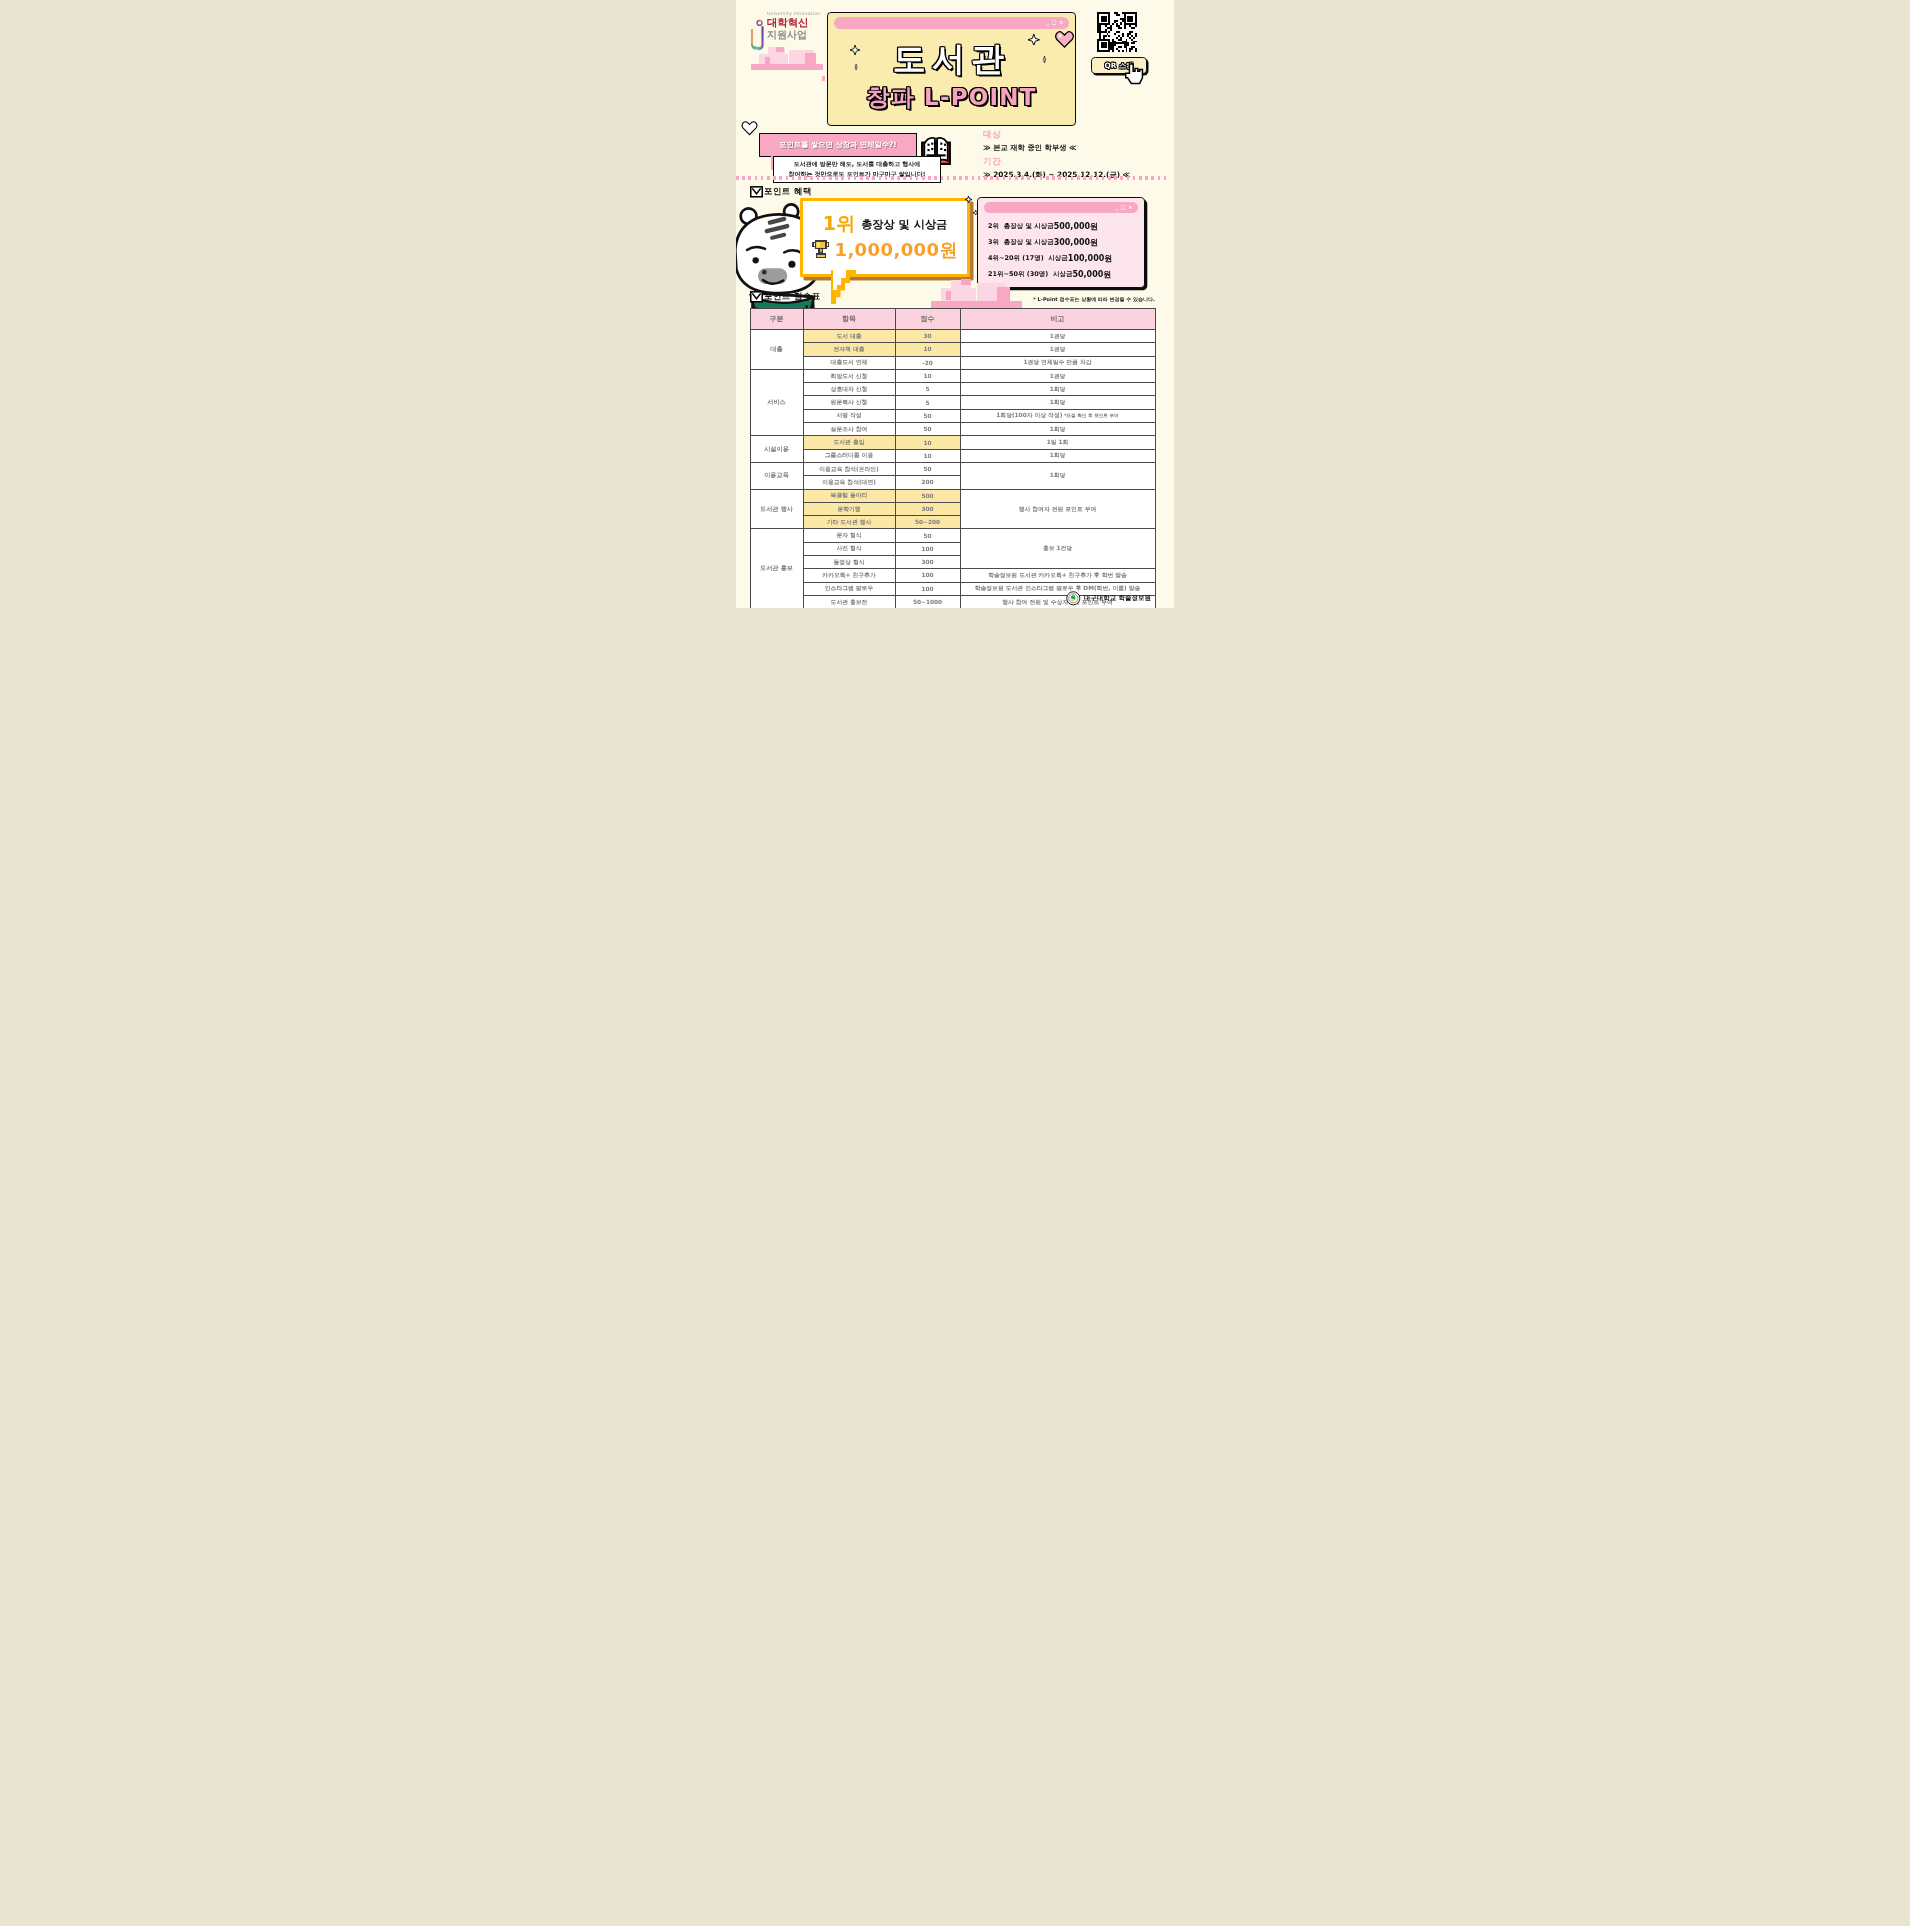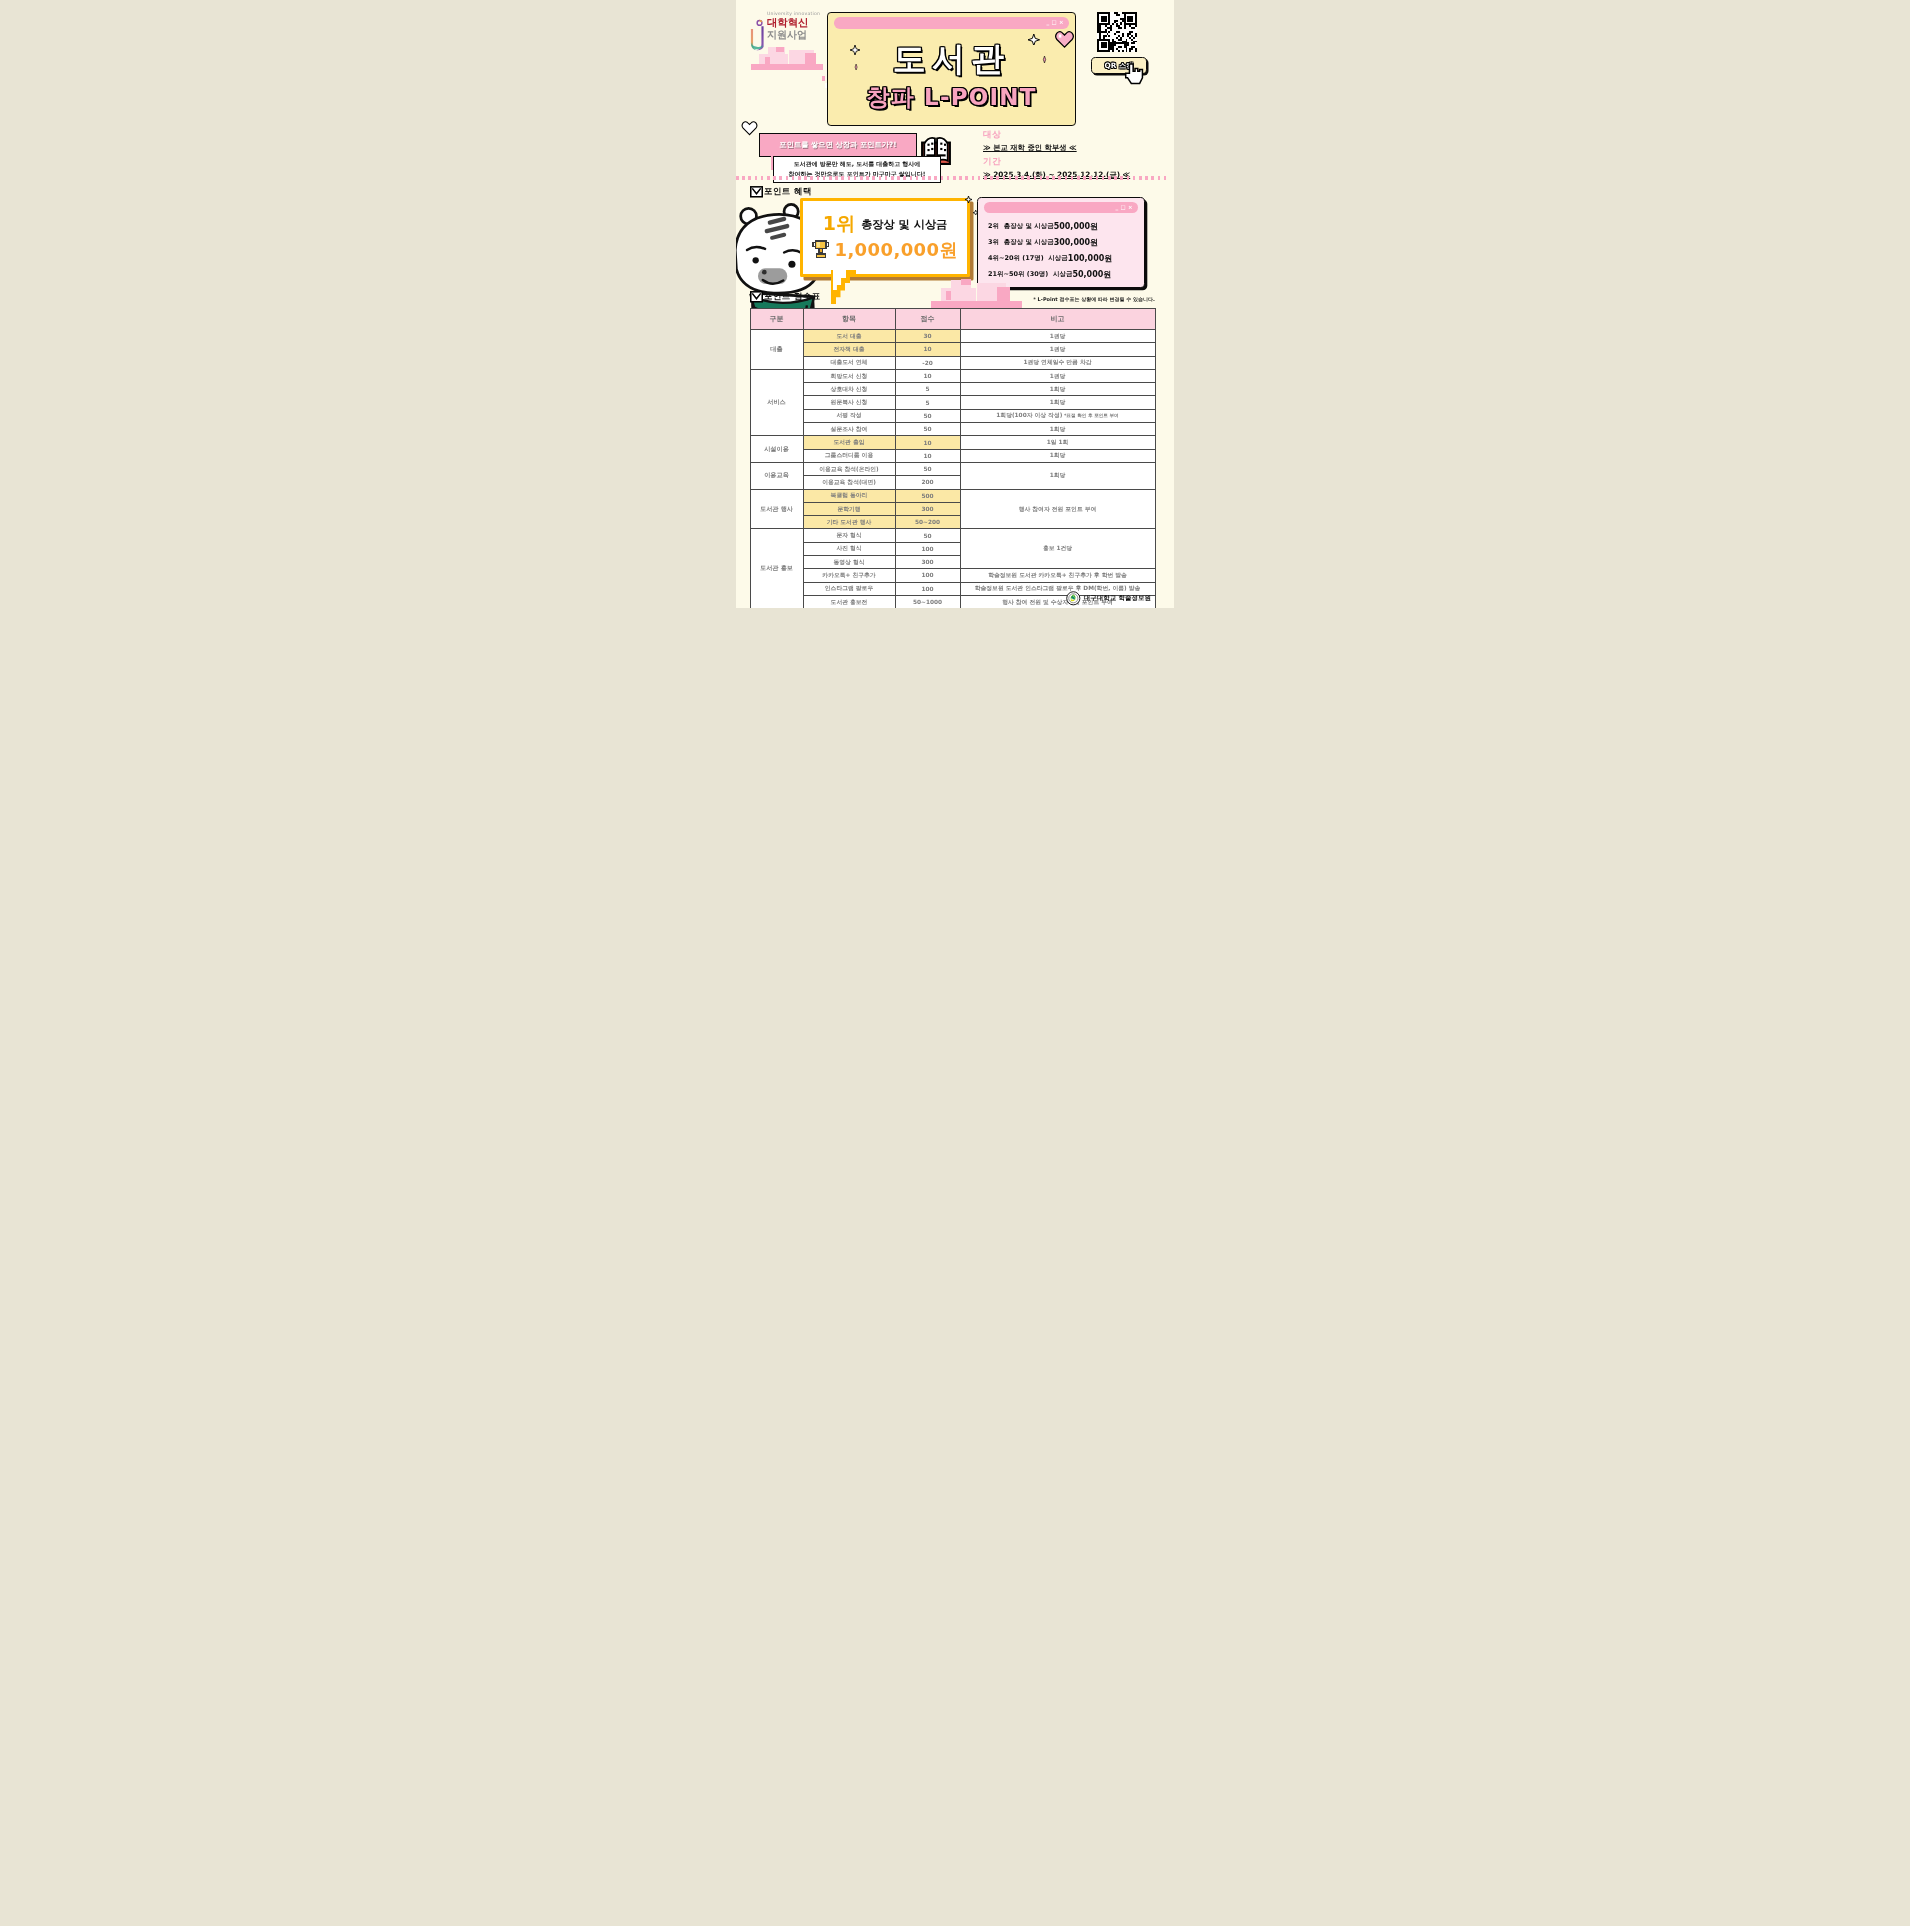--- a/index.html
+++ b/index.html
@@ -27,21 +27,21 @@
   .qr-button{left:355px;top:57px;width:54px;height:15.4px;background:#FBF0C4;border:1.5px solid #0b0b0b;border-radius:4.6px;box-shadow:1.5px 1.5px 0 #0b0b0b;display:flex;align-items:center;justify-content:center;font-size:7.3px;font-weight:900;color:#fff;}
   
   .speech{left:23px;top:133px;width:156px;height:22.3px;background:#F9A8C3;border:1.5px solid #0b0b0b;display:flex;align-items:center;justify-content:center;}
   .speech-text{color:#fff;font-weight:900;font-size:7.3px;white-space:nowrap;text-shadow:0.8px 0.8px 0 rgba(60,60,60,.55);}
   .speech-tail{left:35px;top:156px;width:11.6px;height:14px;background:#F9A8C3;clip-path:polygon(0 0,100% 0,100% 30%,70% 30%,70% 60%,45% 60%,45% 100%,0 100%);filter:drop-shadow(1.2px 0 0 #0b0b0b) drop-shadow(-1.2px 0 0 #0b0b0b) drop-shadow(0 1.2px 0 #0b0b0b);}
   .info-box{left:37px;top:156px;width:166px;height:25.4px;background:#fff;border:1.5px solid #0b0b0b;display:flex;flex-direction:column;align-items:center;justify-content:center;gap:1.2px;}
   .info-box div{font-size:6px;font-weight:800;color:#141414;white-space:nowrap;}
   
   .tp{left:247px;top:129px;width:169px;text-align:left;}
   .tp .lab{font-size:8.5px;font-weight:900;color:#F7A3BF;letter-spacing:0.8px;}
-  .tp .val{font-size:7.3px;font-weight:900;color:#111;margin-top:1.5px;margin-bottom:3.9px;white-space:nowrap;text-decoration:underline;}
+  .tp .val{font-size:7.3px;font-weight:900;color:#111;margin-top:1.5px;margin-bottom:3.9px;white-space:nowrap;}
   
   .divider{left:0;top:176px;width:430px;height:3.9px;background:repeating-linear-gradient(90deg,#F9A8C3 0 2.7px,transparent 2.7px 6.2px);}
   
   .sec{display:flex;gap:1px;}
   .sec .sec-label{font-size:8.5px;font-weight:900;color:#111;letter-spacing:0.4px;}
   .note{font-size:5px;font-weight:800;color:#1a1a1a;}
   
   .prize{left:64px;top:198px;width:164px;height:73px;background:#fff;border:3.5px solid #FFB400;border-radius:1.5px;box-shadow:3.5px 3.5px 0 #B17A35;text-decoration:underline;}
   .prize-r1{position:absolute;left:0;right:0;top:10px;display:flex;align-items:center;justify-content:center;gap:5.4px;}
   .rank1{font-size:19px;font-weight:900;color:#F5A800;letter-spacing:0.4px;}
@@ -374,21 +374,21 @@
   </div>
   <svg class="pxl" style="left:386px;top:63px;" width="22.3" height="22.3" viewBox="0 0 24 24">
     <path d="M8 1 h4 v8 h2 v-3 h3 v3 h2 v-2 h3 v9 l-3 6 h-9 l-4 -6 h-2 v-5 h4 z" fill="#fff" stroke="#000" stroke-width="1.6"></path>
   </svg>
 
   <svg class="pxl" style="left:5.4px;top:119px;" width="17px" height="18.5" viewBox="0 0 32 30">
       <path d="M16 27 L4 15 Q0 10 4 5 Q9 0 14 6 L16 8 L18 6 Q23 0 28 5 Q32 10 28 15 Z" fill="#fff" stroke="#000" stroke-width="2"></path>
     </svg>
 
   <div class="abs speech">
-    <span class="speech-text">포인트를 쌓으면 상장과 포인트가?!</span>
+    <span class="speech-text">포인트를 쌓으면 상장과 연체일수?!</span>
   </div>
   <div class="abs speech-tail"></div>
   <svg class="pxl" style="left:184px;top:133px;" width="32" height="32" viewBox="0 0 60 60">
     <rect x="4" y="18" width="52" height="40" fill="#E0584A" stroke="#000" stroke-width="4"></rect>
     <path d="M8 20 Q16 6 28 10 L28 52 Q16 48 8 52 Z" fill="#fff" stroke="#000" stroke-width="3.5"></path>
     <path d="M52 20 Q44 6 32 10 L32 52 Q44 48 52 52 Z" fill="#fff" stroke="#000" stroke-width="3.5"></path>
     <rect x="14" y="20" width="4" height="4" fill="#000"></rect>
       <rect x="21" y="18" width="4" height="4" fill="#000"></rect>
     <rect x="14" y="30" width="4" height="4" fill="#000"></rect>
       <rect x="21" y="28" width="4" height="4" fill="#000"></rect>

